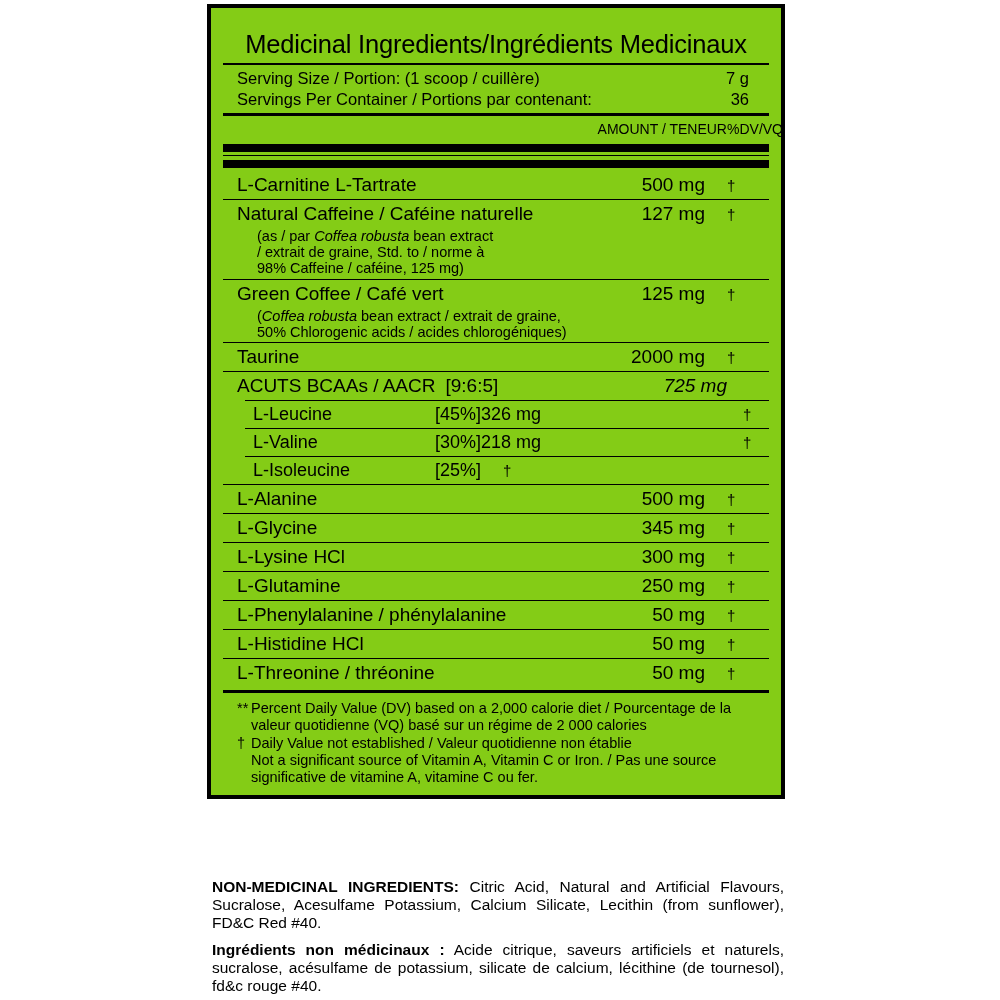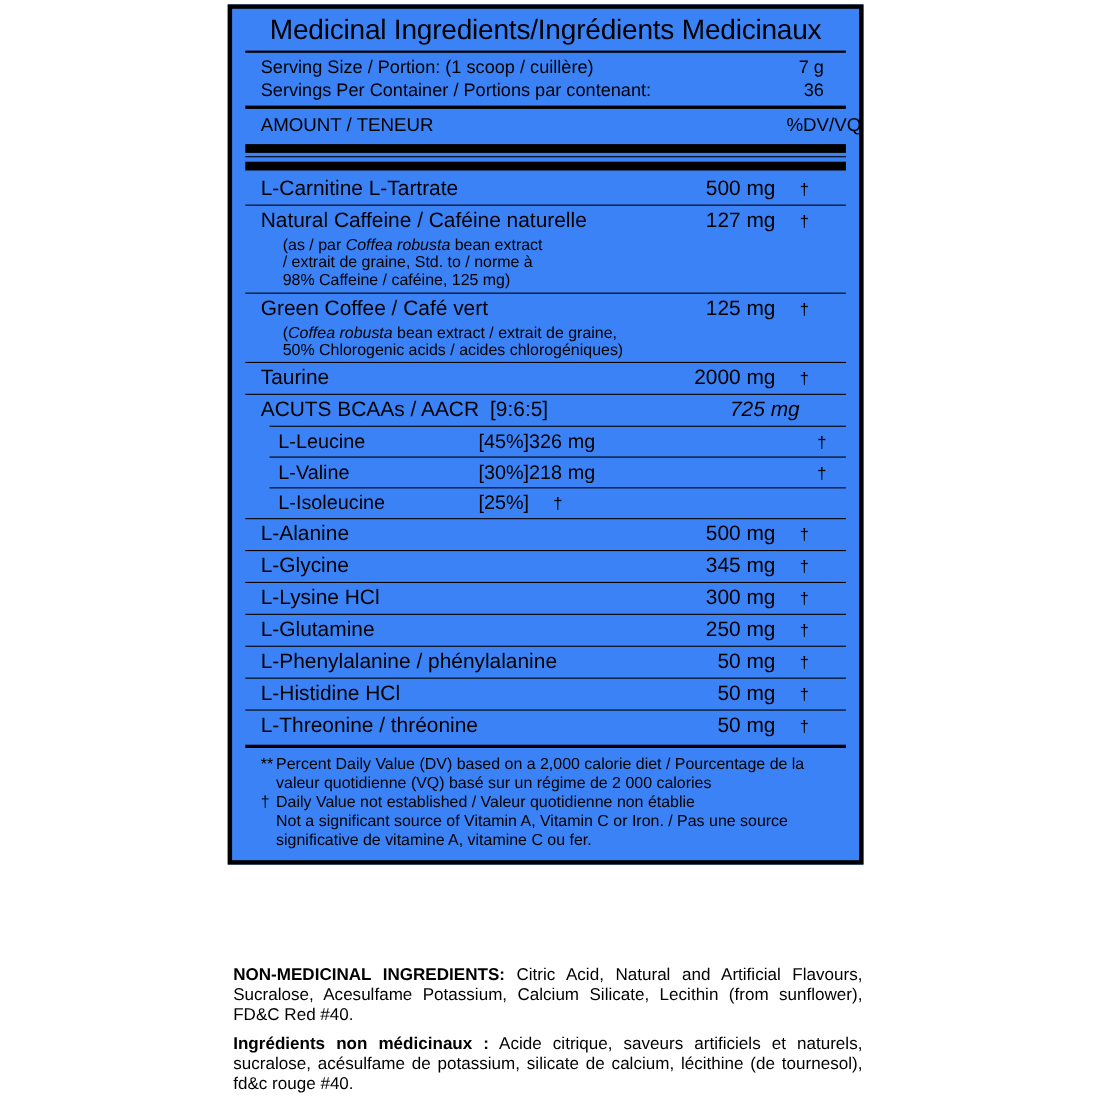--- a/index.html
+++ b/index.html
@@ -16,22 +16,22 @@
     overflow: hidden;
   }
 
   .panel {
     position: absolute;
     left: 207px;
     top: 4px;
     width: 578px;
     box-sizing: border-box;
     border: 4px solid #000;
-    background: #3b82f6;
-    padding: 3px 12px 8px 12px;
+    background: #84cc16;
+    padding: 20px 12px 8px 12px;
   }
 
   .title {
     font-size: 25.5px;
     text-align: center;
     letter-spacing: -0.2px;
     white-space: nowrap;
     margin: 2px 0 4px 0;
   }
 
@@ -47,22 +47,23 @@
   }
   .serving-line .lbl { flex: 1 1 auto; white-space: nowrap; }
   .serving-line .val { flex: 0 0 auto; text-align: right; padding-right: 34px; margin-left: 25px; }
 
   .rule-thin { border-top: 2px solid #000; margin: 3px 0; }
   .rule-med { border-top: 3px solid #000; margin: 3px 0; }
   .rule-thick { border-top: 8px solid #000; margin: 4px 0 3px 0; }
   .rule-hair { border-top: 1.5px solid #000; margin: 0; }
 
   .amount-row {
-    font-size: 17px;
+    font-size: 14px;
     padding: 2px 0 3px 14px;
+    text-align: right;
   }
   .amount-row .lbl { flex: 1 1 auto; }
   .amount-row .val { flex: 0 0 auto; }
 
   .big-row {
     font-size: 21.5px;
     padding: 3px 0 3px 14px;
   }
   .big-row .lbl { flex: 1 1 auto; white-space: nowrap; }
   .big-row .amt { flex: 0 0 auto; text-align: right; }

